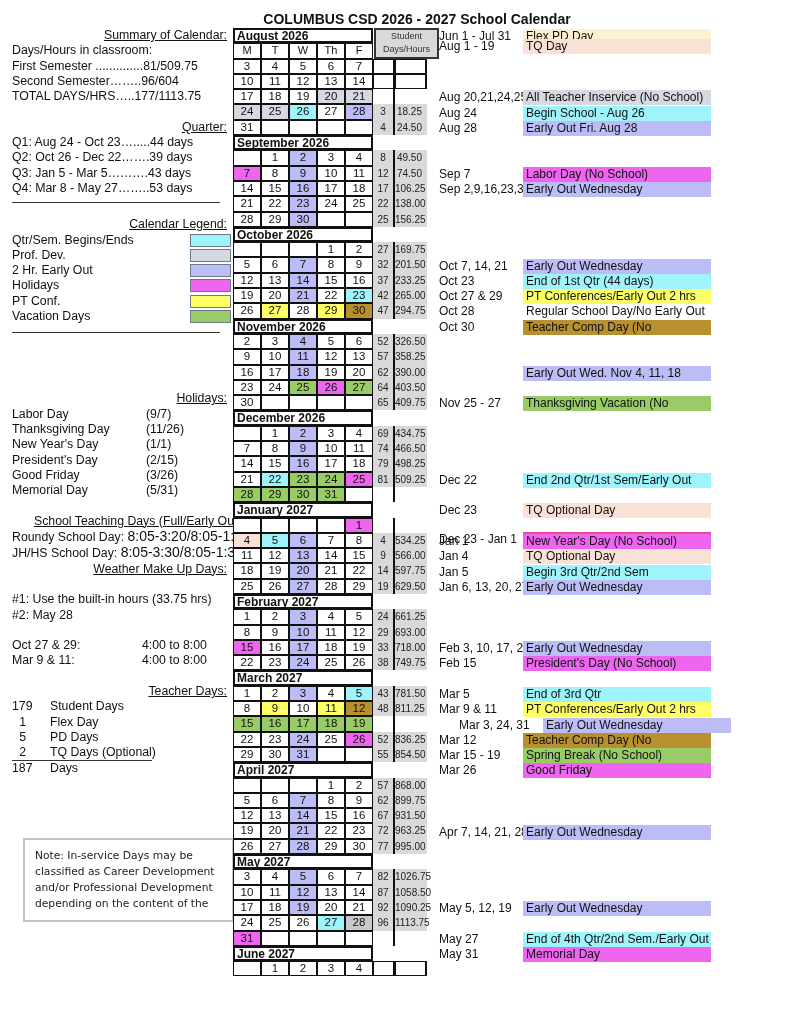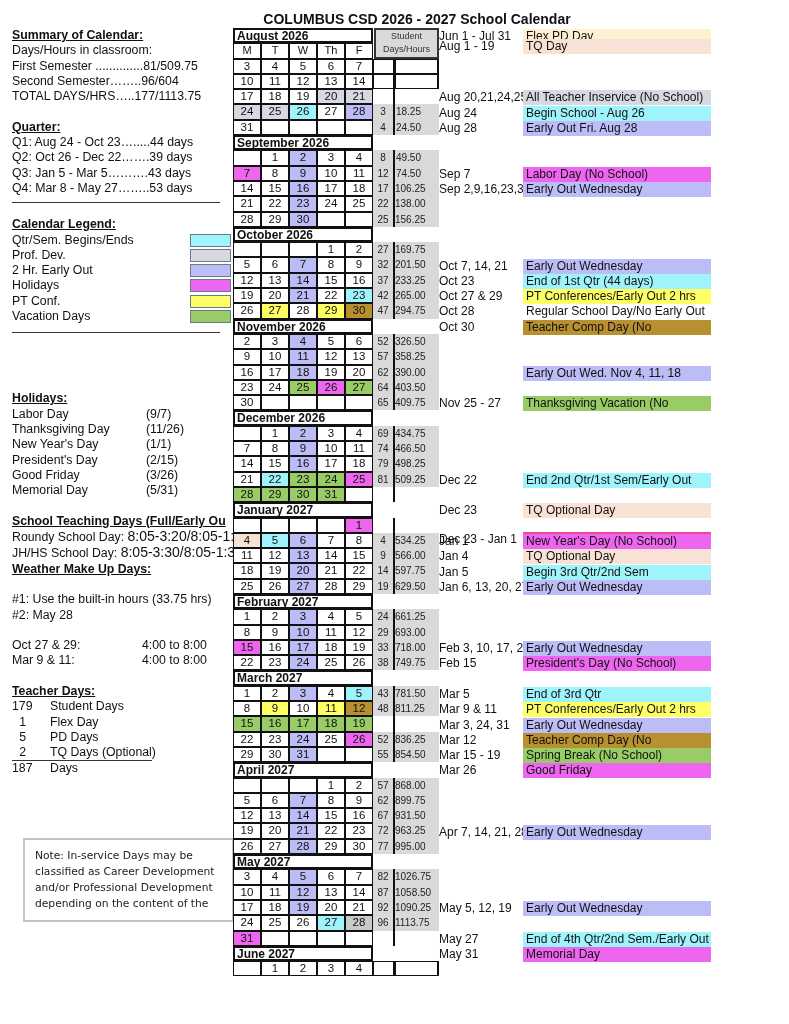--- a/index.html
+++ b/index.html
@@ -3,21 +3,21 @@
 <meta charset="utf-8">
 <style>
   * { box-sizing: border-box; margin: 0; padding: 0; }
   html, body { width: 789px; height: 1024px; background: #fff; overflow: hidden; }
   body { position: relative; font-family: "Liberation Sans", sans-serif; color: #111; }
 
   .title { position: absolute; top: 11px; left: 0; width: 789px; text-align: center; font-weight: bold; font-size: 14px; padding-left: 45px; }
 
   
   .left { position: absolute; left: 12px; top: 28px; width: 215px; font-size: 12.3px; line-height: 15.3px; }
-  .left .h { font-weight: bold; text-decoration: underline; }
+  .left .h { font-weight: normal; text-decoration: underline; text-align: right; }
   .left .row { white-space: nowrap; }
   .left .gap { height: 15.3px; }
   .left .rule { border-top: 1.5px solid #333; width: 208px; margin: 6px 0 14px 0; }
   .legend-row { position: relative; height: 15.3px; }
   .swatch { position: absolute; left: 178px; top: 1px; width: 41px; height: 13px; border: 1.5px solid #6a7a8a; }
   .hol-date { position: absolute; left: 134px; }
   .small { font-size: 14px; }
   .pt-time { position: absolute; left: 130px; }
   .td-num { display: inline-block; width: 30px; text-align: right; margin-right: 8px; }
   .td-num.left0 { text-align: left; width: 38px; margin-right: 0; }
@@ -25,21 +25,21 @@
   .note { position: absolute; left: 23px; top: 838px; width: 211px; height: 84px; border: 2px solid #c4c4c4; padding: 8px 10px; font-size: 10.7px; line-height: 16px; font-family: "DejaVu Sans", sans-serif; color: #222; background: #fff; }
 
   
   .cal { position: absolute; left: 233px; top: 28px; width: 206px; }
   .month-hdr { height: 15.3px; border: 2px solid #111; font-weight: bold; font-size: 12px; line-height: 12px; padding-left: 2px; width: 140px; background: #fff; }
   .week { display: flex; height: 15.3px; }
   .day { width: 28px; border: 1px solid #111; text-align: center; font-size: 11.5px; line-height: 13px; background: #fff; }
   .day.empty { background: #fff; }
   .stat { width: 66px; display: flex; font-size: 10px; line-height: 15px; color: #222; }
   .stat .sd { width: 22px; text-align: center; background: #d9d9d9; border-right: 2px solid #111; }
-  .stat .sh { width: 44px; text-align: right; padding-right: 18px; background: #d9d9d9; }
+  .stat .sh { width: 32px; text-align: right; padding-right: 5px; background: #d9d9d9; }
   .stat.blank .sd, .stat.blank .sh { background: transparent; }
   .dow .day { font-size: 11px; }
   .stud-hdr { position: absolute; left: 141px; top: 0; width: 65px; height: 30.6px; background: #d9d9d9; border: 2px solid #333; font-size: 9px; text-align: center; line-height: 13px; color: #333; }
 
   
   .events { position: absolute; left: 439px; top: 28px; width: 350px; }
   .ev { position: absolute; height: 15.3px; font-size: 12px; line-height: 15px; white-space: nowrap; }
   .ev .dt { position: absolute; left: 0; width: 84px; overflow: hidden; }
   .ev .lbl { position: absolute; left: 84px; width: 188px; overflow: hidden; padding-left: 3px; }
 </style>
@@ -770,21 +770,21 @@
       <span class="lbl" style="background:#ee66f0">President's Day (No School)</span>
     </div>
     <div class="ev" style="top: 658.9px; width: 272px;">
       <span class="dt">Mar 5</span>
       <span class="lbl" style="background:#9ff4fb">End of 3rd Qtr</span>
     </div>
     <div class="ev" style="top: 674.2px; width: 272px;">
       <span class="dt">Mar 9 &amp; 11</span>
       <span class="lbl" style="background:#ffff66">PT Conferences/Early Out 2 hrs</span>
     </div>
-    <div class="ev" style="top: 689.5px; width: 272px;">
+    <div class="ev" style="top: 689.5px; width: 272px; margin-left: 20px;">
       <span class="dt">Mar 3, 24, 31</span>
       <span class="lbl" style="background:#bcbcf6">Early Out Wednesday</span>
     </div>
     <div class="ev" style="top: 704.8px; width: 272px;">
       <span class="dt">Mar 12</span>
       <span class="lbl" style="background:#b8902f">Teacher Comp Day (No</span>
     </div>
     <div class="ev" style="top: 720.1px; width: 272px;">
       <span class="dt">Mar 15 - 19</span>
       <span class="lbl" style="background:#99cc66">Spring Break (No School)</span>

